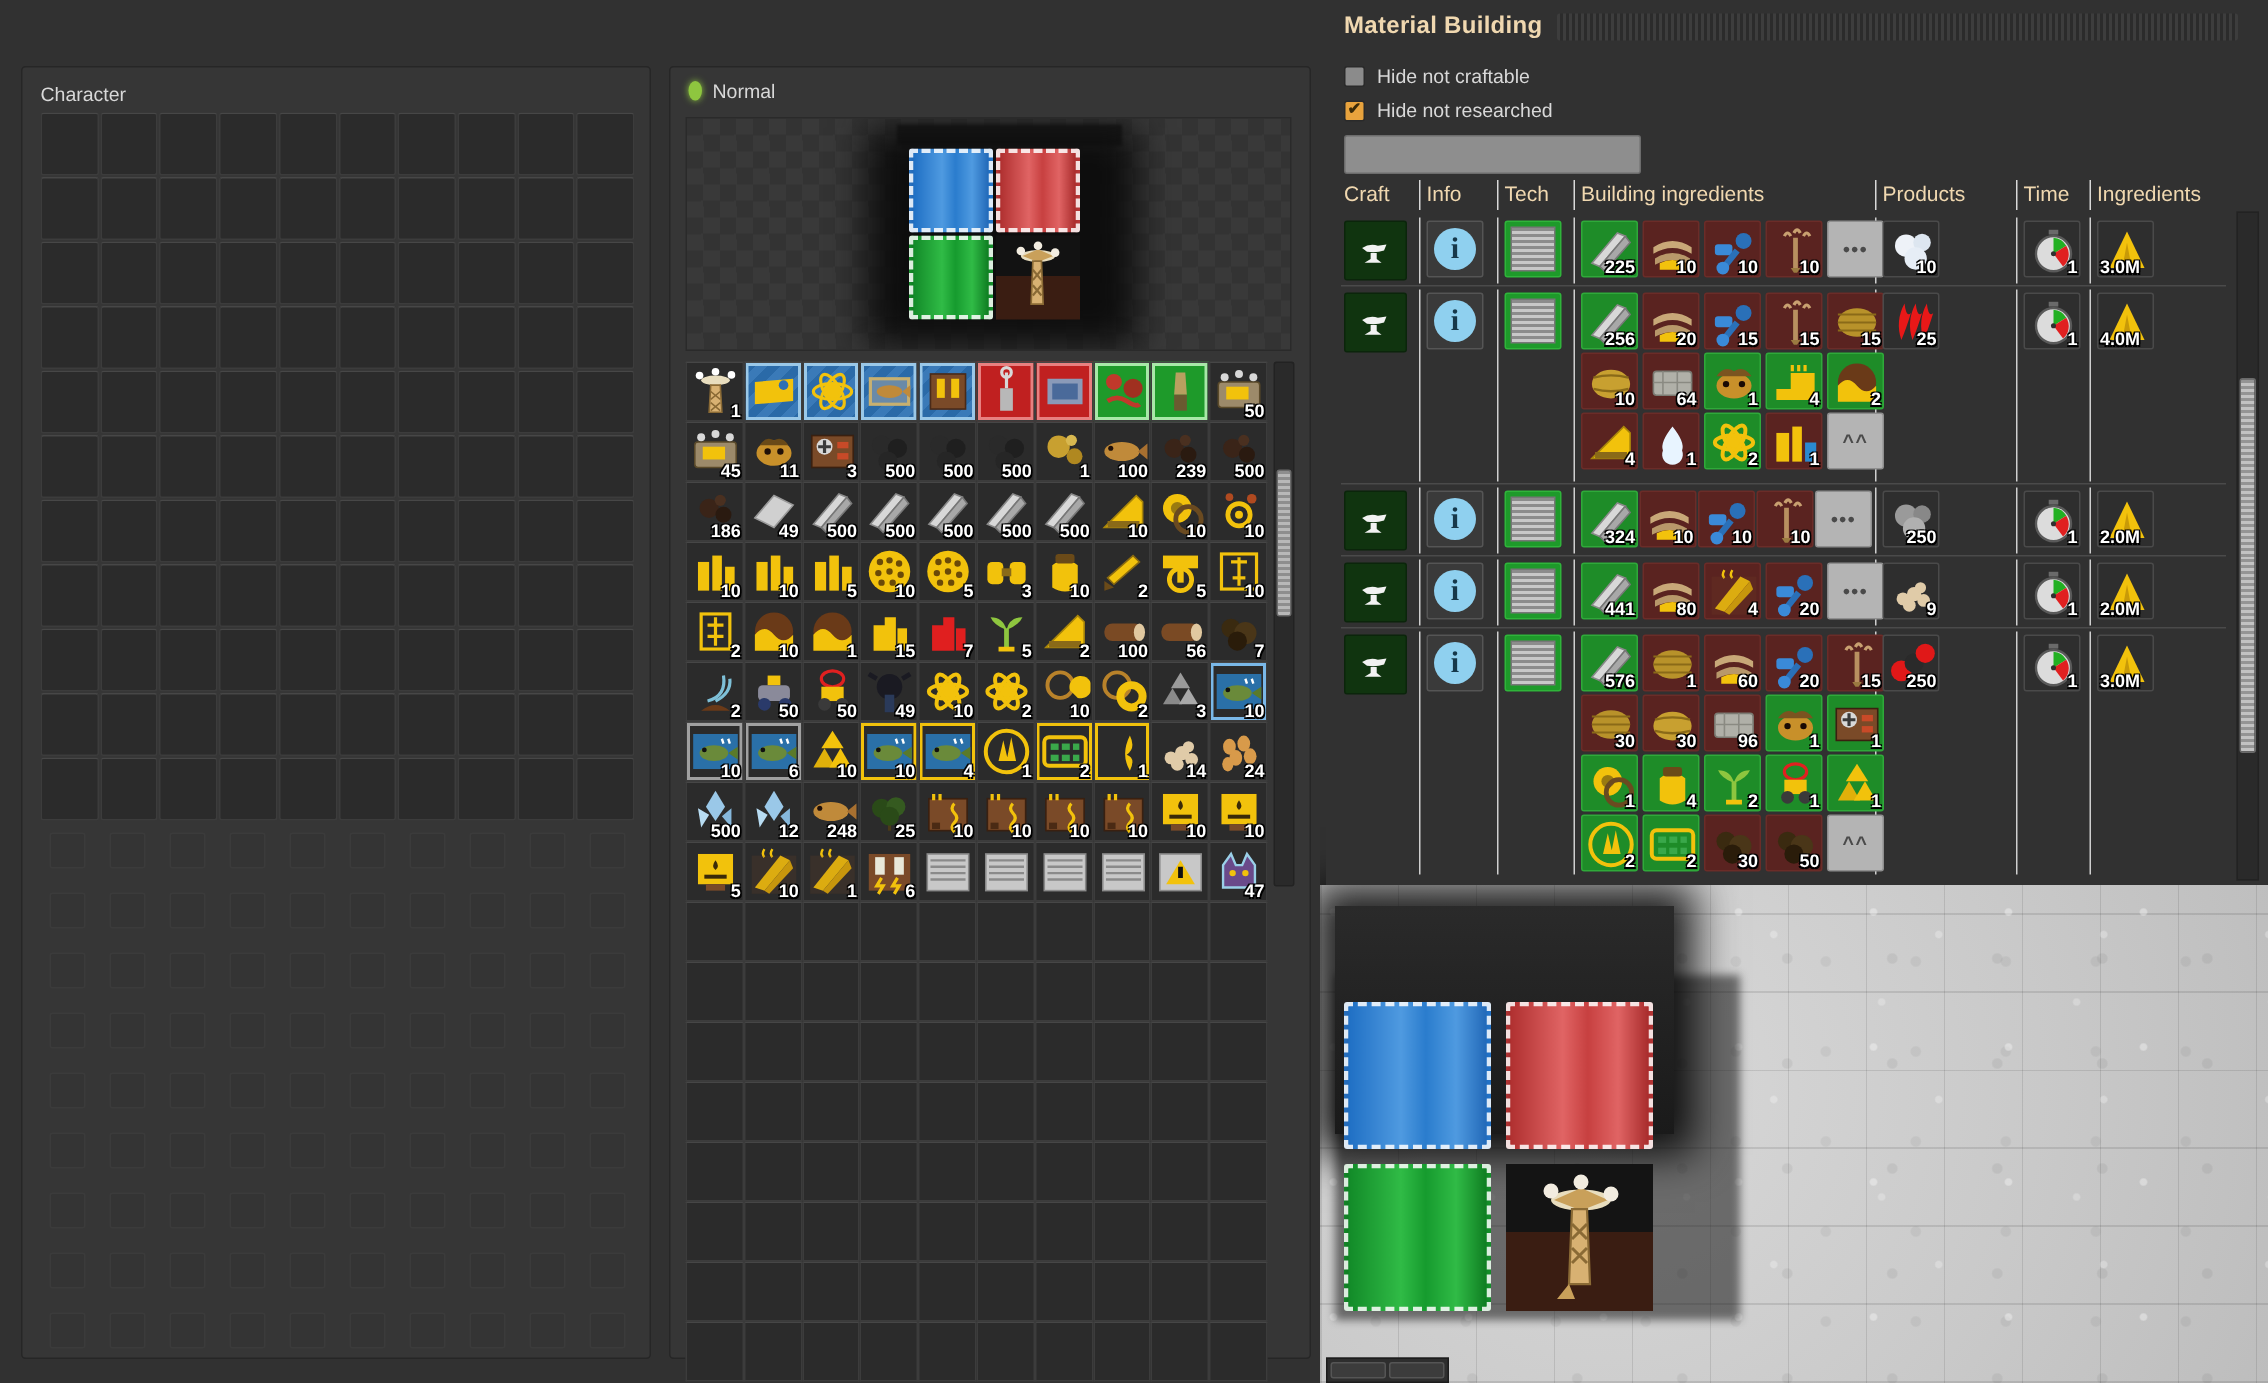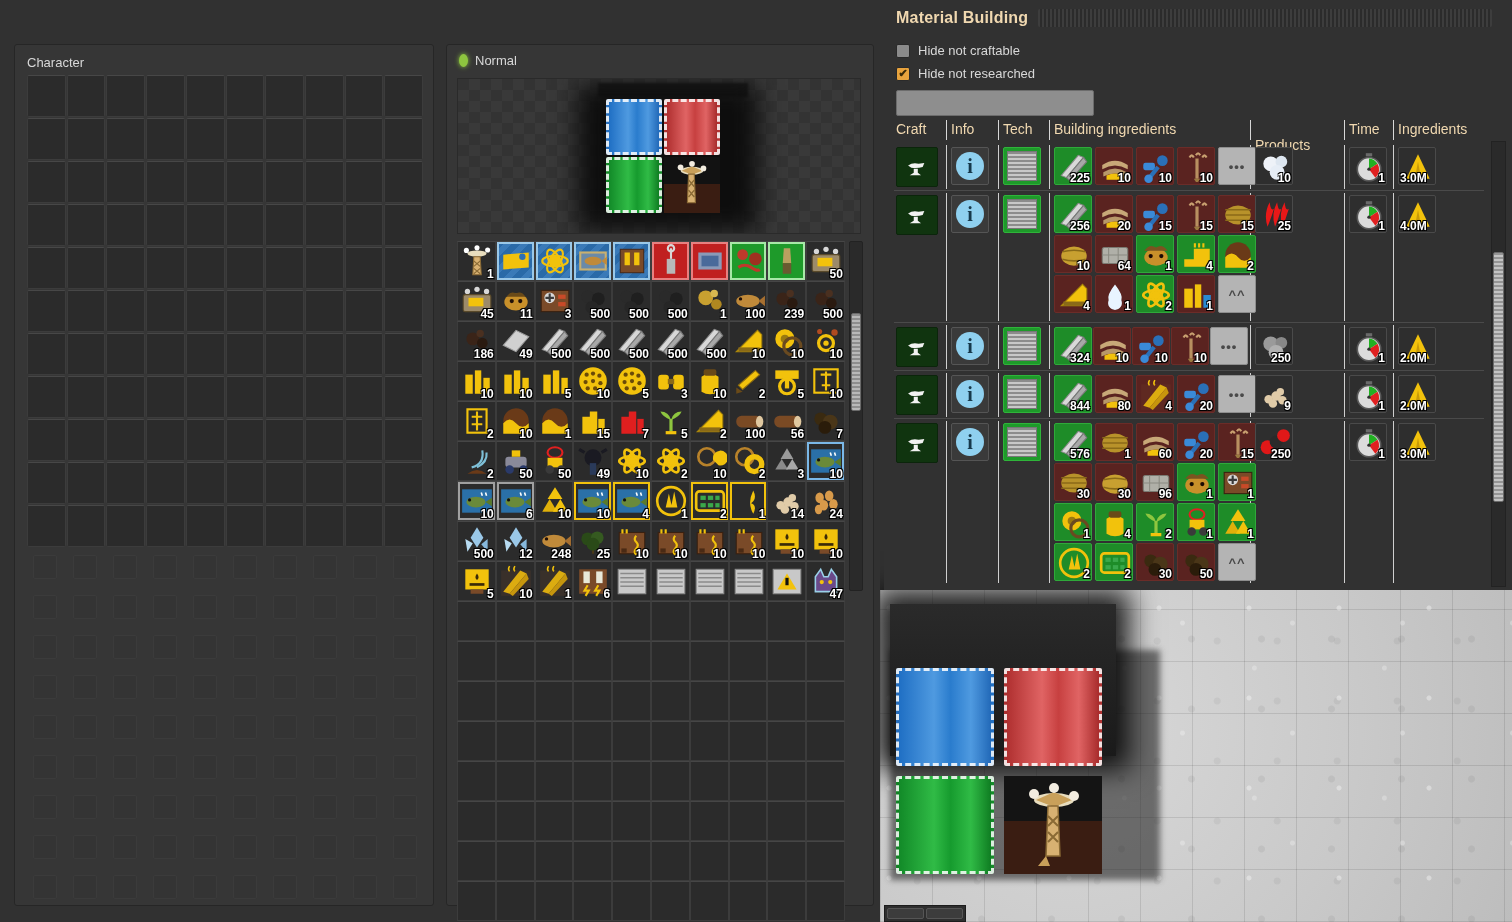--- a/index.html
+++ b/index.html
@@ -1397,21 +1397,21 @@
 
 <div id="table-head">
   <span class="th" style="left:2px;">Craft</span>
   <span class="vsep" style="left:52px;"></span>
   <span class="th" style="left:57px;">Info</span>
   <span class="vsep" style="left:104px;"></span>
   <span class="th" style="left:109px;">Tech</span>
   <span class="vsep" style="left:155px;"></span>
   <span class="th" style="left:160px;">Building ingredients</span>
   <span class="vsep" style="left:356px;"></span>
-  <span class="th" style="left:361px;margin-top:16px;">Products</span>
+  <span class="th" style="left:361px;">Products</span>
   <span class="vsep" style="left:450px;"></span>
   <span class="th" style="left:455px;">Time</span>
   <span class="vsep" style="left:499px;"></span>
   <span class="th" style="left:504px;">Ingredients</span>
 </div>
 
 <div id="recipe-table">
     <div class="rrow" style="height: 48px;">
       <div class="rsep" style="left: 52px; height: 44px;"></div>
       <div class="rsep" style="left: 104px; height: 44px;"></div>
@@ -1793,21 +1793,21 @@
         <div class="tech-btn">
           <div class="tech-inner"></div>
         </div>
       </div>
       <div class="rcol" style="left: 160px; top: 4px; width: 195px; display: grid; grid-template-columns: repeat(5, 39px); gap: 2px;">
         <div class="rslot green">
           <svg class="art" viewBox="0 0 32 32">
             <path d="M4 24 L20 5 L25 7 L9 26 Z" fill="#d8d8d8" stroke="#8a8a8a"></path>
             <path d="M9 26 L25 7 L28 11 L12 29 Z" fill="#a8a8a8" stroke="#777"></path>
           </svg>
-          <span class="qty">844</span>
+          <span class="qty">441</span>
         </div>
         <div class="rslot red">
           <svg class="art" viewBox="0 0 32 32">
             <path d="M4 14 q12 -8 24 0 l0 4 q-12 -7 -24 0 Z" fill="#c8a878"></path>
             <path d="M5 21 q11 -7 22 0 l0 4 q-11 -6 -22 0 Z" fill="#b8986a"></path>
             <path d="M8 24 q8 -4 16 0 l0 4 l-16 0 Z" fill="#f2c20c"></path>
           </svg>
           <span class="qty">80</span>
         </div>
         <div class="rslot red">

